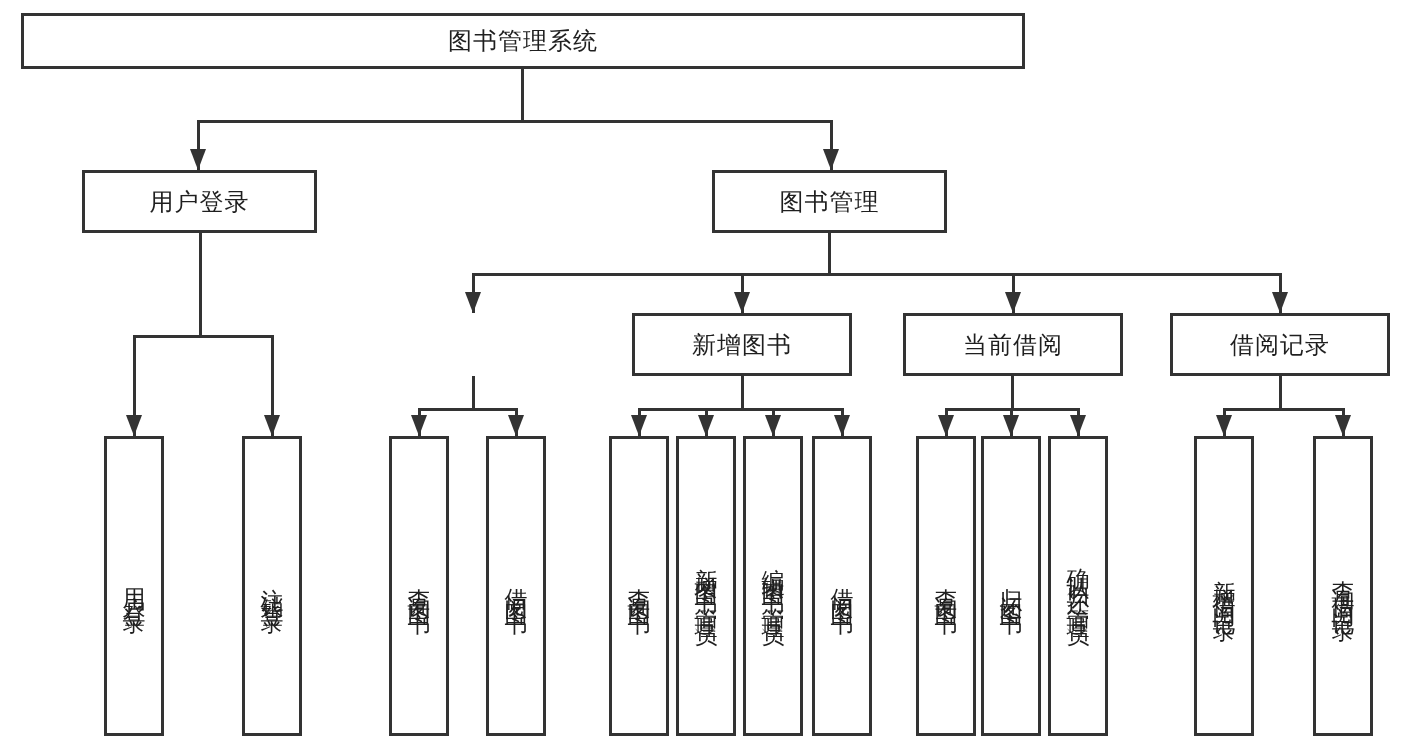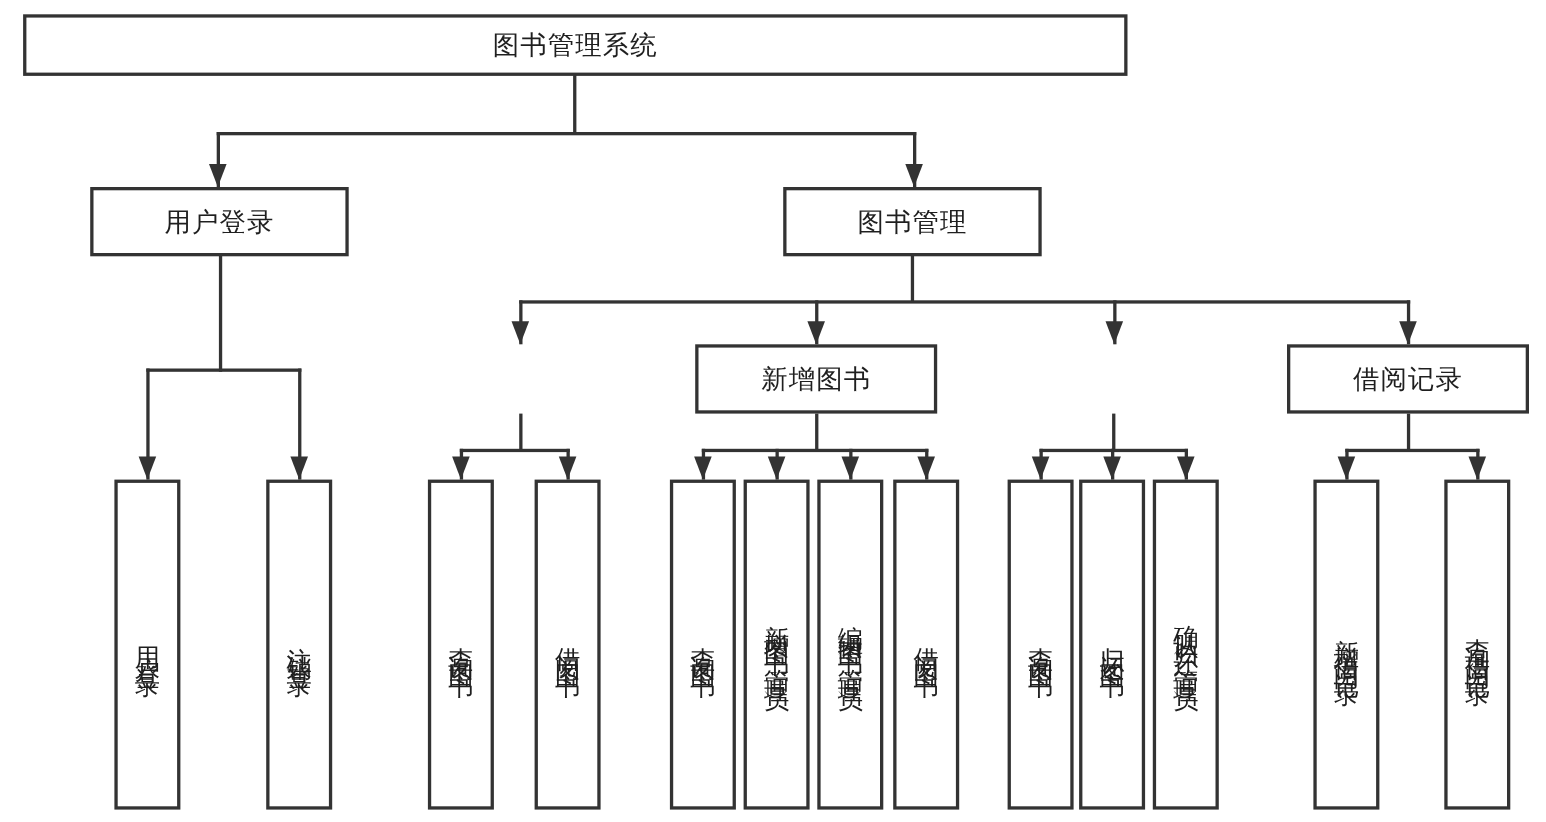--- a/index.html
+++ b/index.html
@@ -68,20 +68,21 @@
 <body>
 
 <div class="canvas">
 
   <div class="node hnode" style="left:21px; top:13px; width:1004px; height:56px;">图书管理系统</div>
 
   <div class="node hnode" style="left:82px; top:170px; width:235px; height:63px;">用户登录</div>
   <div class="node hnode" style="left:712px; top:170px; width:235px; height:63px;">图书管理</div>
 
   <div class="node hnode" style="left:632px; top:313px; width:220px; height:63px;">新增图书</div>
+  <div class="node hnode" style="left:903px; top:313px; width:220px; height:63px;">当前借阅</div>
   <div class="node hnode" style="left:1170px; top:313px; width:220px; height:63px;">借阅记录</div>
 
   <div class="node leaf" style="left:104px;">
     <span class="vtext">用户登录</span>
   </div>
   <div class="node leaf" style="left:242px;">
     <span class="vtext">注销登录</span>
   </div>
 
   <div class="node leaf" style="left:389px;">

